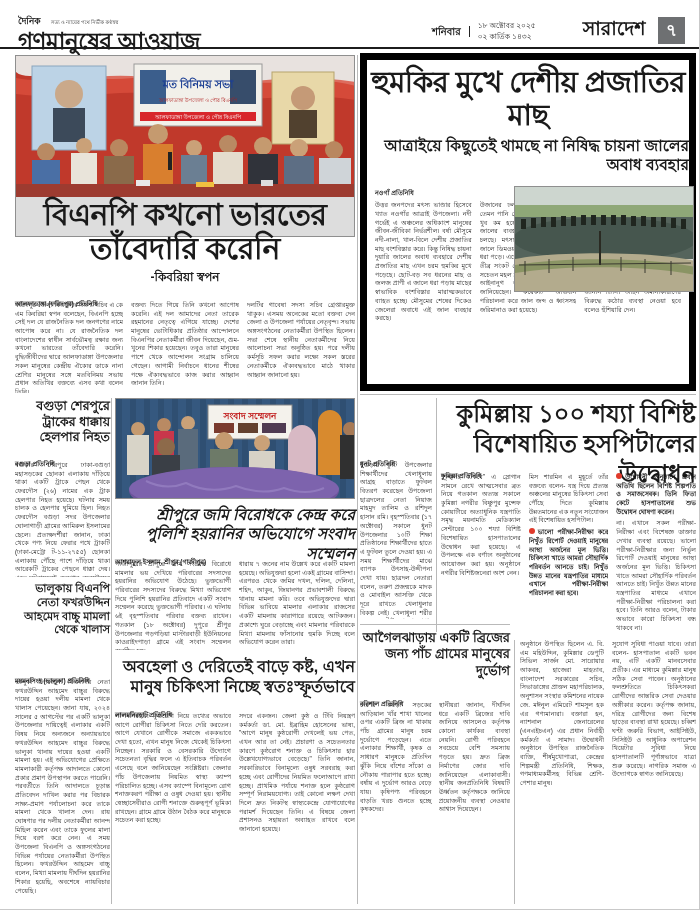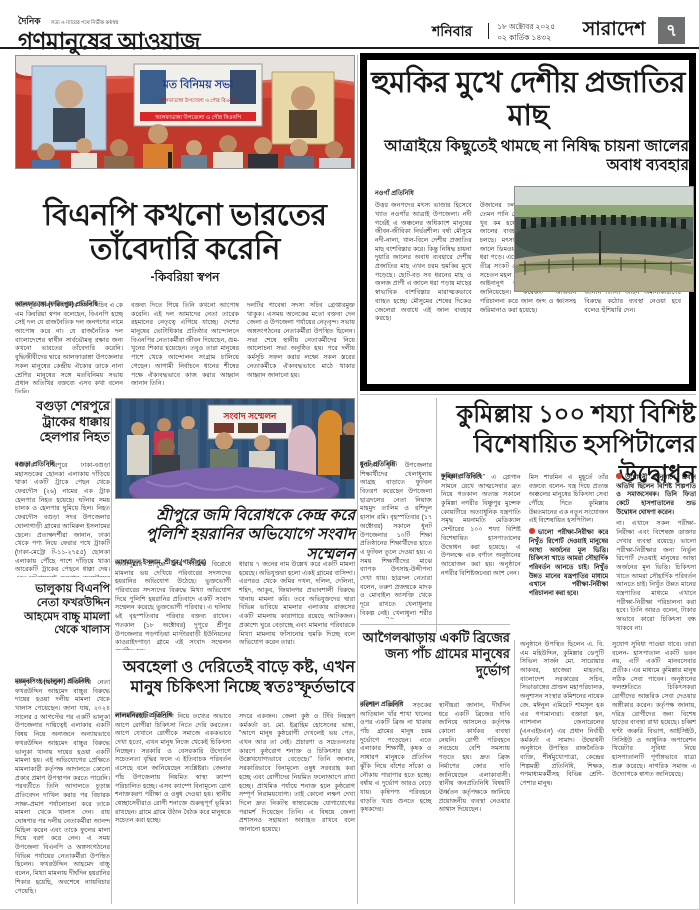--- a/index.html
+++ b/index.html
@@ -9,21 +9,21 @@
     position:relative; width:700px; height:910px; margin:0 auto;
     background:#ffffff; color:#1a1a1a; overflow:hidden;
     border-right:1px solid #c9c9c9; border-bottom:1px solid #c9c9c9;
   }
   .abs { position:absolute; }
 
   
   .masthead-small { font-size:9px; font-weight:bold; }
   .masthead-tag { font-size:5px; color:#333; margin-left:6px; }
   .masthead-name { font-size:23px; font-weight:bold; letter-spacing:-0.5px; line-height:1.05; }
-  .date-day { font-size:14px; font-weight:bold; padding-right:16px; border-right:1.5px solid #222; margin-right:8px; }
+  .date-day { font-size:10px; font-weight:bold; padding-right:8px; border-right:1.5px solid #222; margin-right:8px; }
   .date-lines { display:inline-block; vertical-align:middle; font-size:7.5px; line-height:1.5; color:#222; }
   .section-name { font-size:19px; font-weight:bold; vertical-align:middle; }
   .page-badge {
     display:inline-block; vertical-align:middle; margin-left:8px;
     width:27px; height:27px; background:#6e7072; color:#fff;
     font-size:17px; font-weight:bold; text-align:center; line-height:27px;
   }
   .header-rule { left:0; top:47px; width:700px; height:2px; background:#1c1c1c; }
 
   
@@ -62,21 +62,21 @@
     <span class="date-day">শনিবার</span><span class="date-lines"><span>১৮ অক্টোবর ২০২৫</span><br><span>০২ কার্তিক ১৪৩২</span></span>
   </div>
 
   <div class="abs" style="right:14px; top:14px; white-space:nowrap;">
     <span class="section-name">সারাদেশ</span>
     <span class="page-badge">৭</span>
   </div>
 
   <div class="abs header-rule"></div>
 
-  <div class="abs photo" style="left:15px; top:55px; width:340px; height:114px;">
+  <div class="abs photo" style="left:15px; top:55px; width:340px; height:182px;">
     <svg width="340" height="141" viewBox="0 0 340 141">
       <rect width="340" height="141" fill="#c0392b"></rect>
       <path d="M0,0 L340,0 L340,30 C300,18 260,34 210,22 C160,10 120,30 60,20 C30,15 10,25 0,16 Z" fill="#e8e2df"></path>
       <path d="M0,22 C40,30 90,12 150,24 C210,36 260,14 340,26 L340,44 C280,34 230,50 170,40 C110,30 60,46 0,38 Z" fill="#d94f3d" opacity="0.8"></path>
 
       <rect x="16" y="10" width="74" height="84" fill="#bcd3e6" stroke="#8aa5bd"></rect>
       <circle cx="53" cy="38" r="14" fill="#caa98a"></circle>
       <rect x="37" y="52" width="32" height="34" fill="#3c4a5a"></rect>
 
       <rect x="118" y="8" width="128" height="62" fill="#f2f0ea" stroke="#999"></rect>

